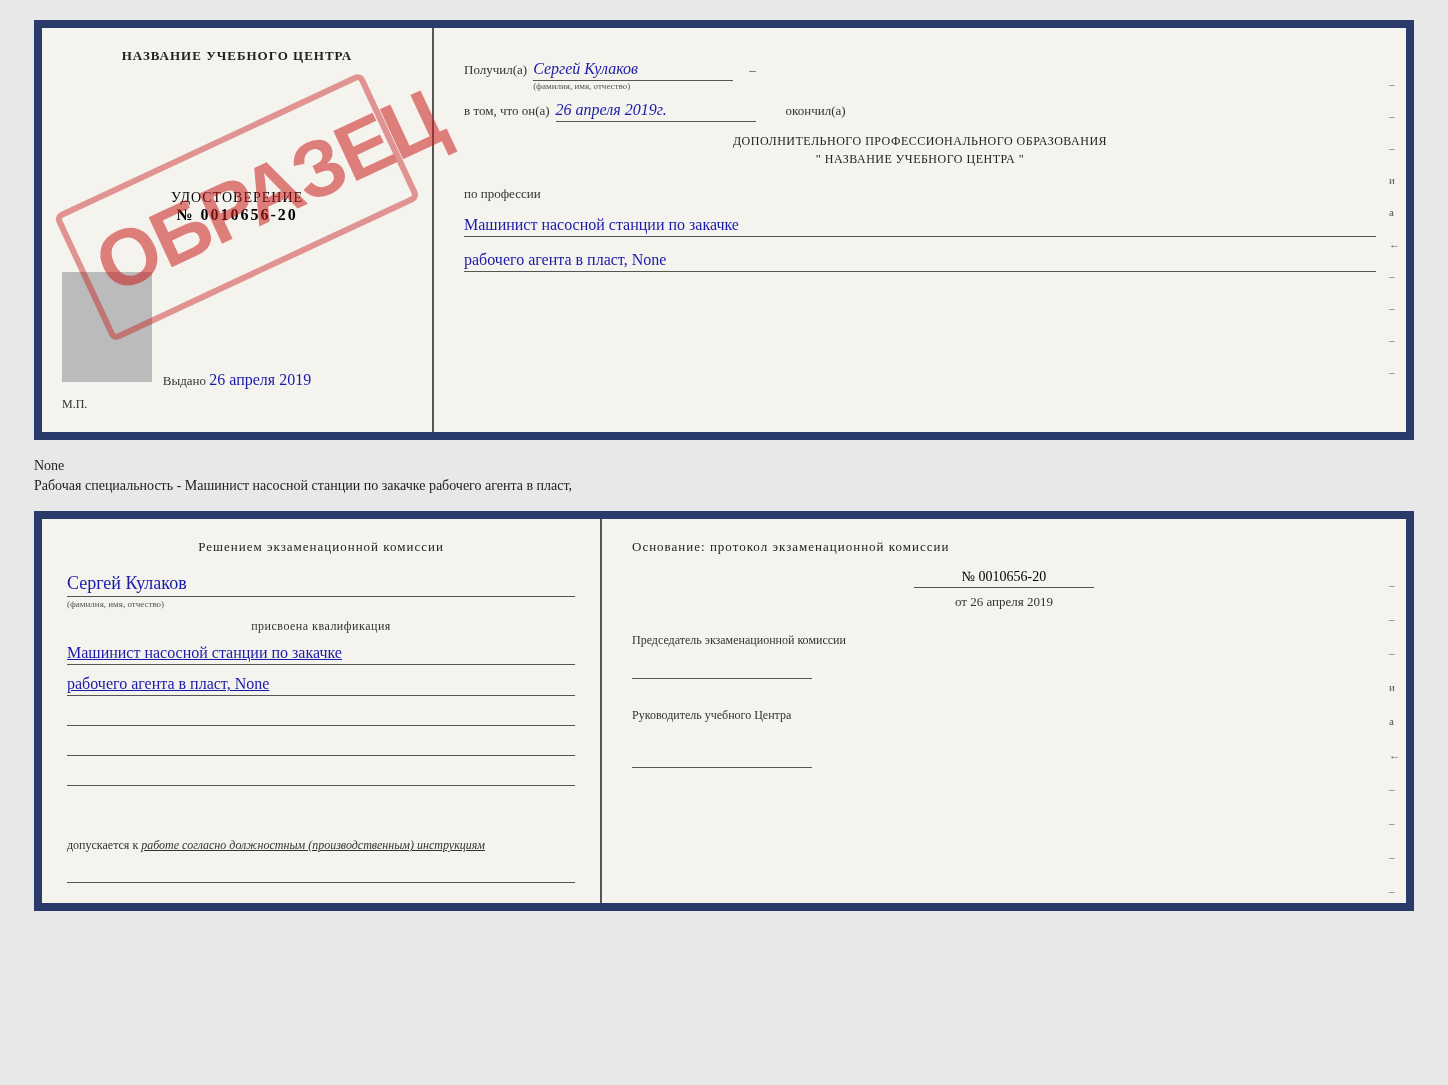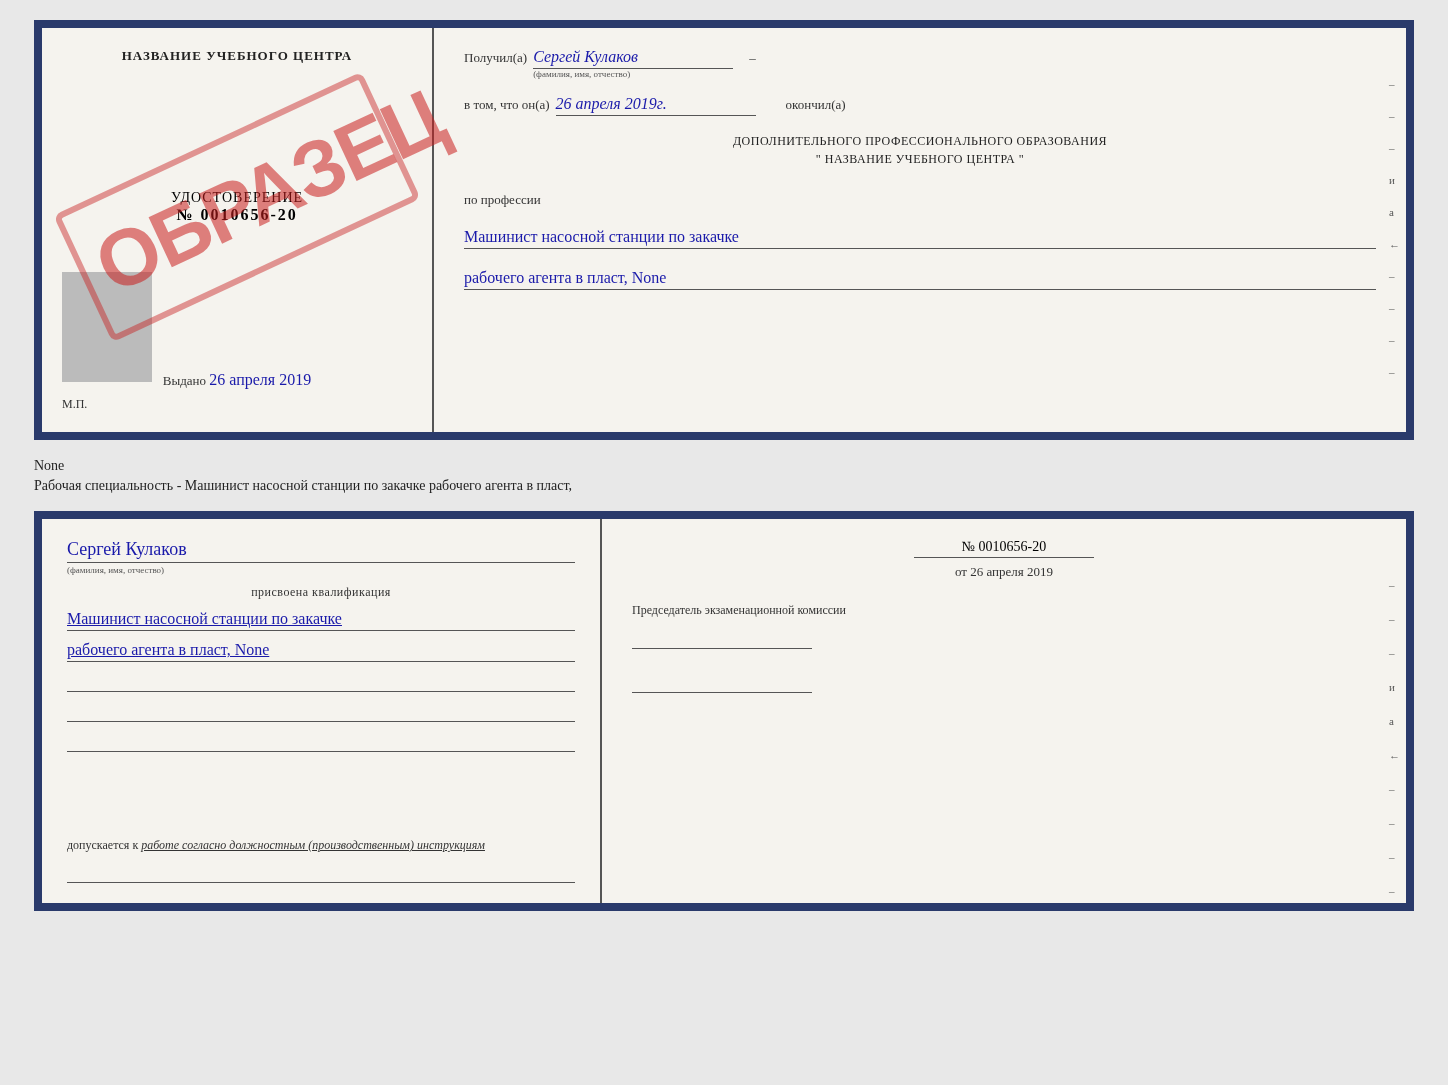--- a/index.html
+++ b/index.html
@@ -30,24 +30,24 @@
       border-right: 2px solid #555;
       padding: 20px;
       position: relative;
       display: flex;
       flex-direction: column;
       align-items: center;
     }
 
     .doc-right {
       flex: 1;
-      padding: 20px 30px;
-      display: flex;
-      flex-direction: column;
-      gap: 16px;
+      padding: 32px 30px;
+      display: flex;
+      flex-direction: column;
+      gap: 10px;
       position: relative;
     }
 
     .doc-title-center {
       font-size: 13px;
       font-weight: bold;
       text-align: center;
       letter-spacing: 1px;
       text-transform: uppercase;
       color: #222;
@@ -410,20 +410,21 @@
 </div>
 
 <div class="between-text">
   <div>None</div>
   <div>Рабочая специальность - Машинист насосной станции по закачке рабочего агента в пласт,</div>
 </div>
 
 <div class="document-bottom">
 
   <div class="doc-bottom-left">
+    <div class="decision-title">Решением экзаменационной комиссии</div>
 
     <div style="display:flex; flex-direction:column; gap:2px;">
       <div class="person-name">Сергей Кулаков</div>
       <div class="name-hint">(фамилия, имя, отчество)</div>
     </div>
 
     <div class="qualification-label">присвоена квалификация</div>
 
     <div class="qualification-value">Машинист насосной станции по закачке</div>
     <div class="qualification-value">рабочего агента в пласт, None</div>
@@ -433,34 +434,36 @@
     <div class="underline-blank"></div>
 
     <div class="admission-text">
       <span>допускается к</span>
       <em>работе согласно должностным (производственным) инструкциям</em>
     </div>
     <div class="underline-blank"></div>
   </div>
 
   <div class="doc-bottom-right">
+    <div class="basis-title">Основание: протокол экзаменационной комиссии</div>
 
     <div style="display:flex; flex-direction:column; align-items:center; gap:6px;">
       <div class="protocol-number">№ 0010656-20</div>
       <div class="protocol-date">
         <span>от</span>
         <span>26 апреля 2019</span>
       </div>
     </div>
 
     <div class="chairman-block">
       <div class="chairman-label">Председатель экзаменационной комиссии</div>
       <div class="sign-line"></div>
     </div>
 
+    <div class="director-label">Руководитель учебного Центра</div>
     <div class="sign-line"></div>
 
     <div class="bottom-right-marks">
       <span>–</span>
       <span>–</span>
       <span>–</span>
       <span>и</span>
       <span>а</span>
       <span>←</span>
       <span>–</span>

